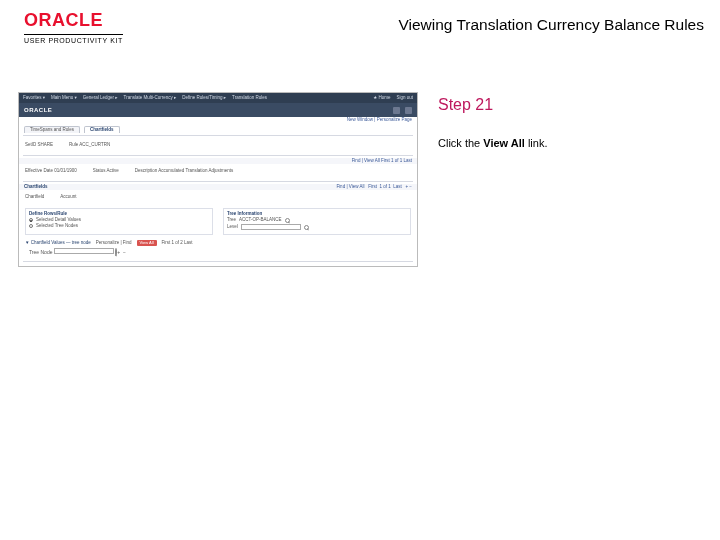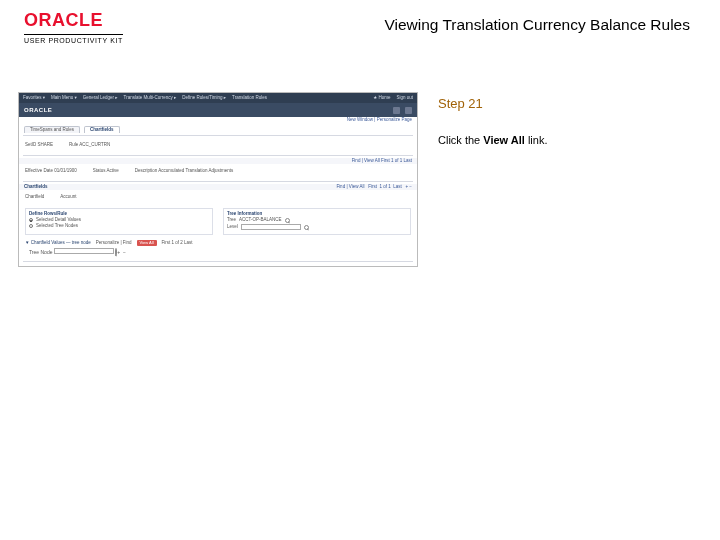--- a/index.html
+++ b/index.html
@@ -2,21 +2,21 @@
 <html><head>
 <meta charset="utf-8">
 <style>
   * { box-sizing: border-box; margin: 0; padding: 0; }
   body { width: 720px; height: 540px; background: #fff; font-family: Arial, Helvetica, sans-serif; position: relative; }
 
   .header { position: relative; height: 48px; }
   .logo-block { position: absolute; left: 24px; top: 10px; }
   .oracle-logo { color: #e8102e; font-weight: 700; font-size: 18px; letter-spacing: 0.5px; font-family: Arial, sans-serif; }
   .upk-text { font-size: 7px; letter-spacing: 0.6px; color: #000; margin-top: 3px; border-top: 1px solid #000; padding-top: 2px; }
-  .page-title { position: absolute; right: 30px; top: 16px; font-size: 15.5px; color: #000; }
+  .page-title { position: absolute; right: 16px; top: 16px; font-size: 15.5px; color: #000; }
 
   .content { display: flex; gap: 20px; padding: 44px 18px 0 18px; }
 
   .screenshot { width: 400px; height: 175px; border: 1px solid #bbb; background: #fff; font-size: 5px; line-height: 1; color: #555; position: relative; overflow: hidden; }
   .app-menubar { height: 10px; background: #2f3e52; display: flex; align-items: center; padding: 0 4px; gap: 6px; color: #d0d8e4; font-size: 4.5px; }
   .app-menubar .spacer { flex: 1; }
   .app-brandbar { height: 14px; background: #3a4b63; display: flex; align-items: center; justify-content: space-between; padding: 0 5px; }
   .app-brand { font-size: 6px; color: #fff; font-weight: 600; letter-spacing: 0.5px; }
   .brand-icons { display: flex; gap: 5px; }
   .brand-icons span { width: 7px; height: 7px; background: #6c7890; border-radius: 1px; display: inline-block; }
@@ -37,21 +37,21 @@
   .radio.on::after { content: ""; display: block; width: 2px; height: 2px; background: #444; border-radius: 50%; margin: 0.5px auto; }
   .fieldbox { width: 60px; height: 6px; border: 0.6px solid #aaa; background: #fff; display: inline-block; }
   .mag { width: 5px; height: 5px; border: 0.6px solid #888; border-radius: 50%; position: relative; }
   .mag::after { content: ""; position: absolute; width: 2px; height: 0.6px; background: #888; bottom: -1px; right: -1px; transform: rotate(45deg); }
   .chartfields { padding: 2px 6px; }
   .chartfields-header { display: flex; align-items: center; gap: 5px; font-size: 4.5px; }
   .red-btn { background: #d9534f; color: #fff; padding: 0 3px; border-radius: 1px; font-size: 4px; line-height: 6px; height: 6px; display: inline-block; }
   .bottom-toolbar { display: flex; gap: 3px; padding: 3px 5px; }
 
   .instructions { flex: 1; padding-top: 4px; }
-  .step-label { font-size: 13px; margin-bottom: 22px; color: #a16207; }
+  .step-label { font-size: 16px; margin-bottom: 22px; color: #be185d; }
   .step-text { font-size: 11px; color: #000; line-height: 1.35; }
   .step-text b { font-weight: 700; }
 </style>
 </head>
 <body>
 
 <div class="header">
   <div class="logo-block">
     <div class="oracle-logo">ORACLE</div>
     <div class="upk-text">USER PRODUCTIVITY KIT</div>

